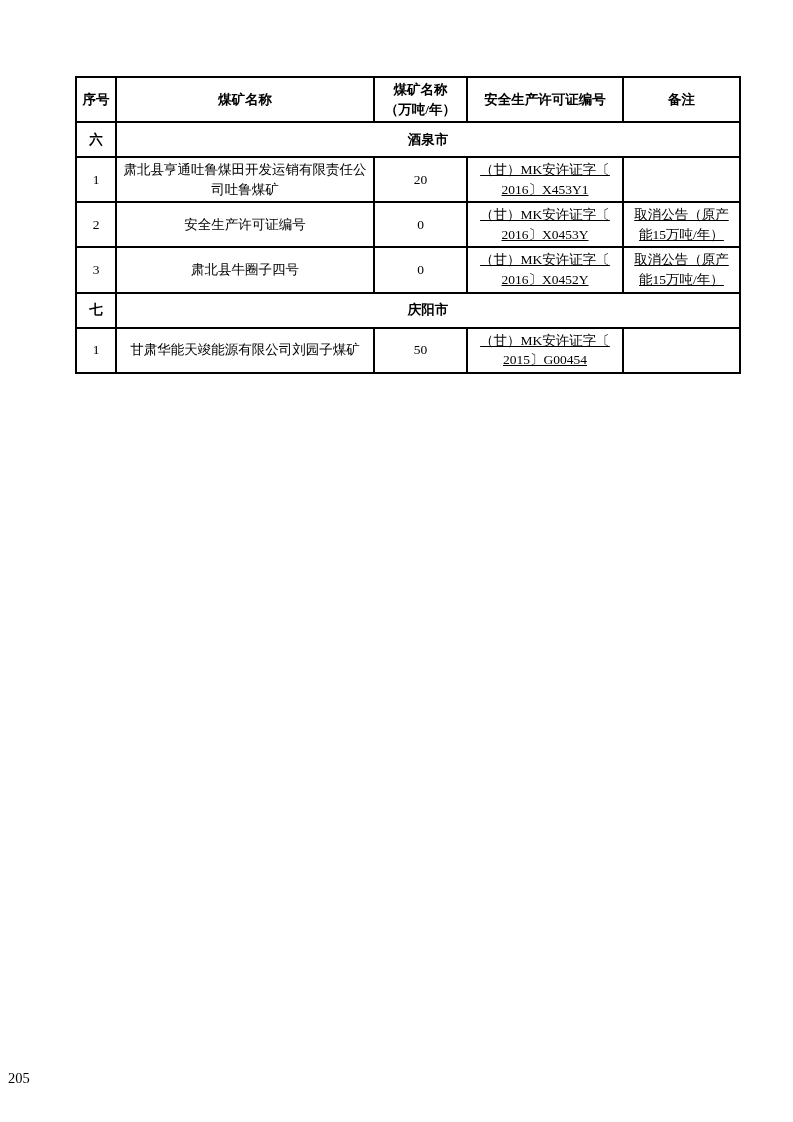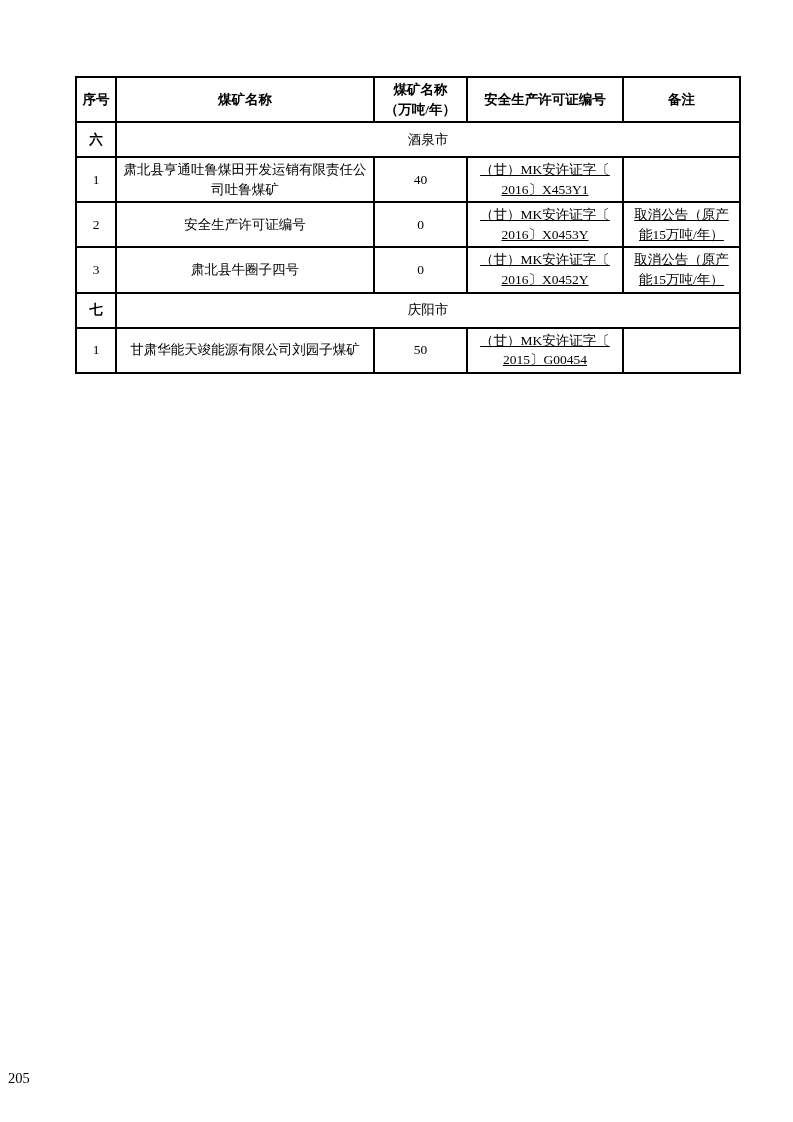--- a/index.html
+++ b/index.html
@@ -42,21 +42,21 @@
   .h-row-lg  { height: 45px; }
   .h-row-md  { height: 40px; }
   .c-name {
     text-align: left;
     padding-left: 7px;
     padding-right: 6px;
   }
   .c-section {
     text-align: left;
     padding-left: 7px;
-    font-weight: normal;
+    font-weight: bold;
   }
   .c-no-section { font-weight: bold; }
   .pre { white-space: pre-line; text-decoration: underline; }
   .page-footer {
     position: absolute;
     top: 1062px;
     left: 0;
     width: 100%;
     text-align: left;
     font-size: 14.5px;
@@ -84,21 +84,21 @@
     </tr>
 
     <tr class="h-section">
       <td class="c-no-section">六</td>
       <td class="c-section" colspan="4">酒泉市</td>
     </tr>
 
     <tr class="h-row-lg">
       <td>1</td>
       <td class="c-name">肃北县亨通吐鲁煤田开发运销有限责任公司吐鲁煤矿</td>
-      <td>40</td>
+      <td>20</td>
       <td class="pre">（甘）MK安许证字〔
 2016〕X453Y1</td>
       <td class="pre"></td>
     </tr>
 
     <tr class="h-row-md">
       <td>2</td>
       <td class="c-name">安全生产许可证编号</td>
       <td>0</td>
       <td class="pre">（甘）MK安许证字〔

